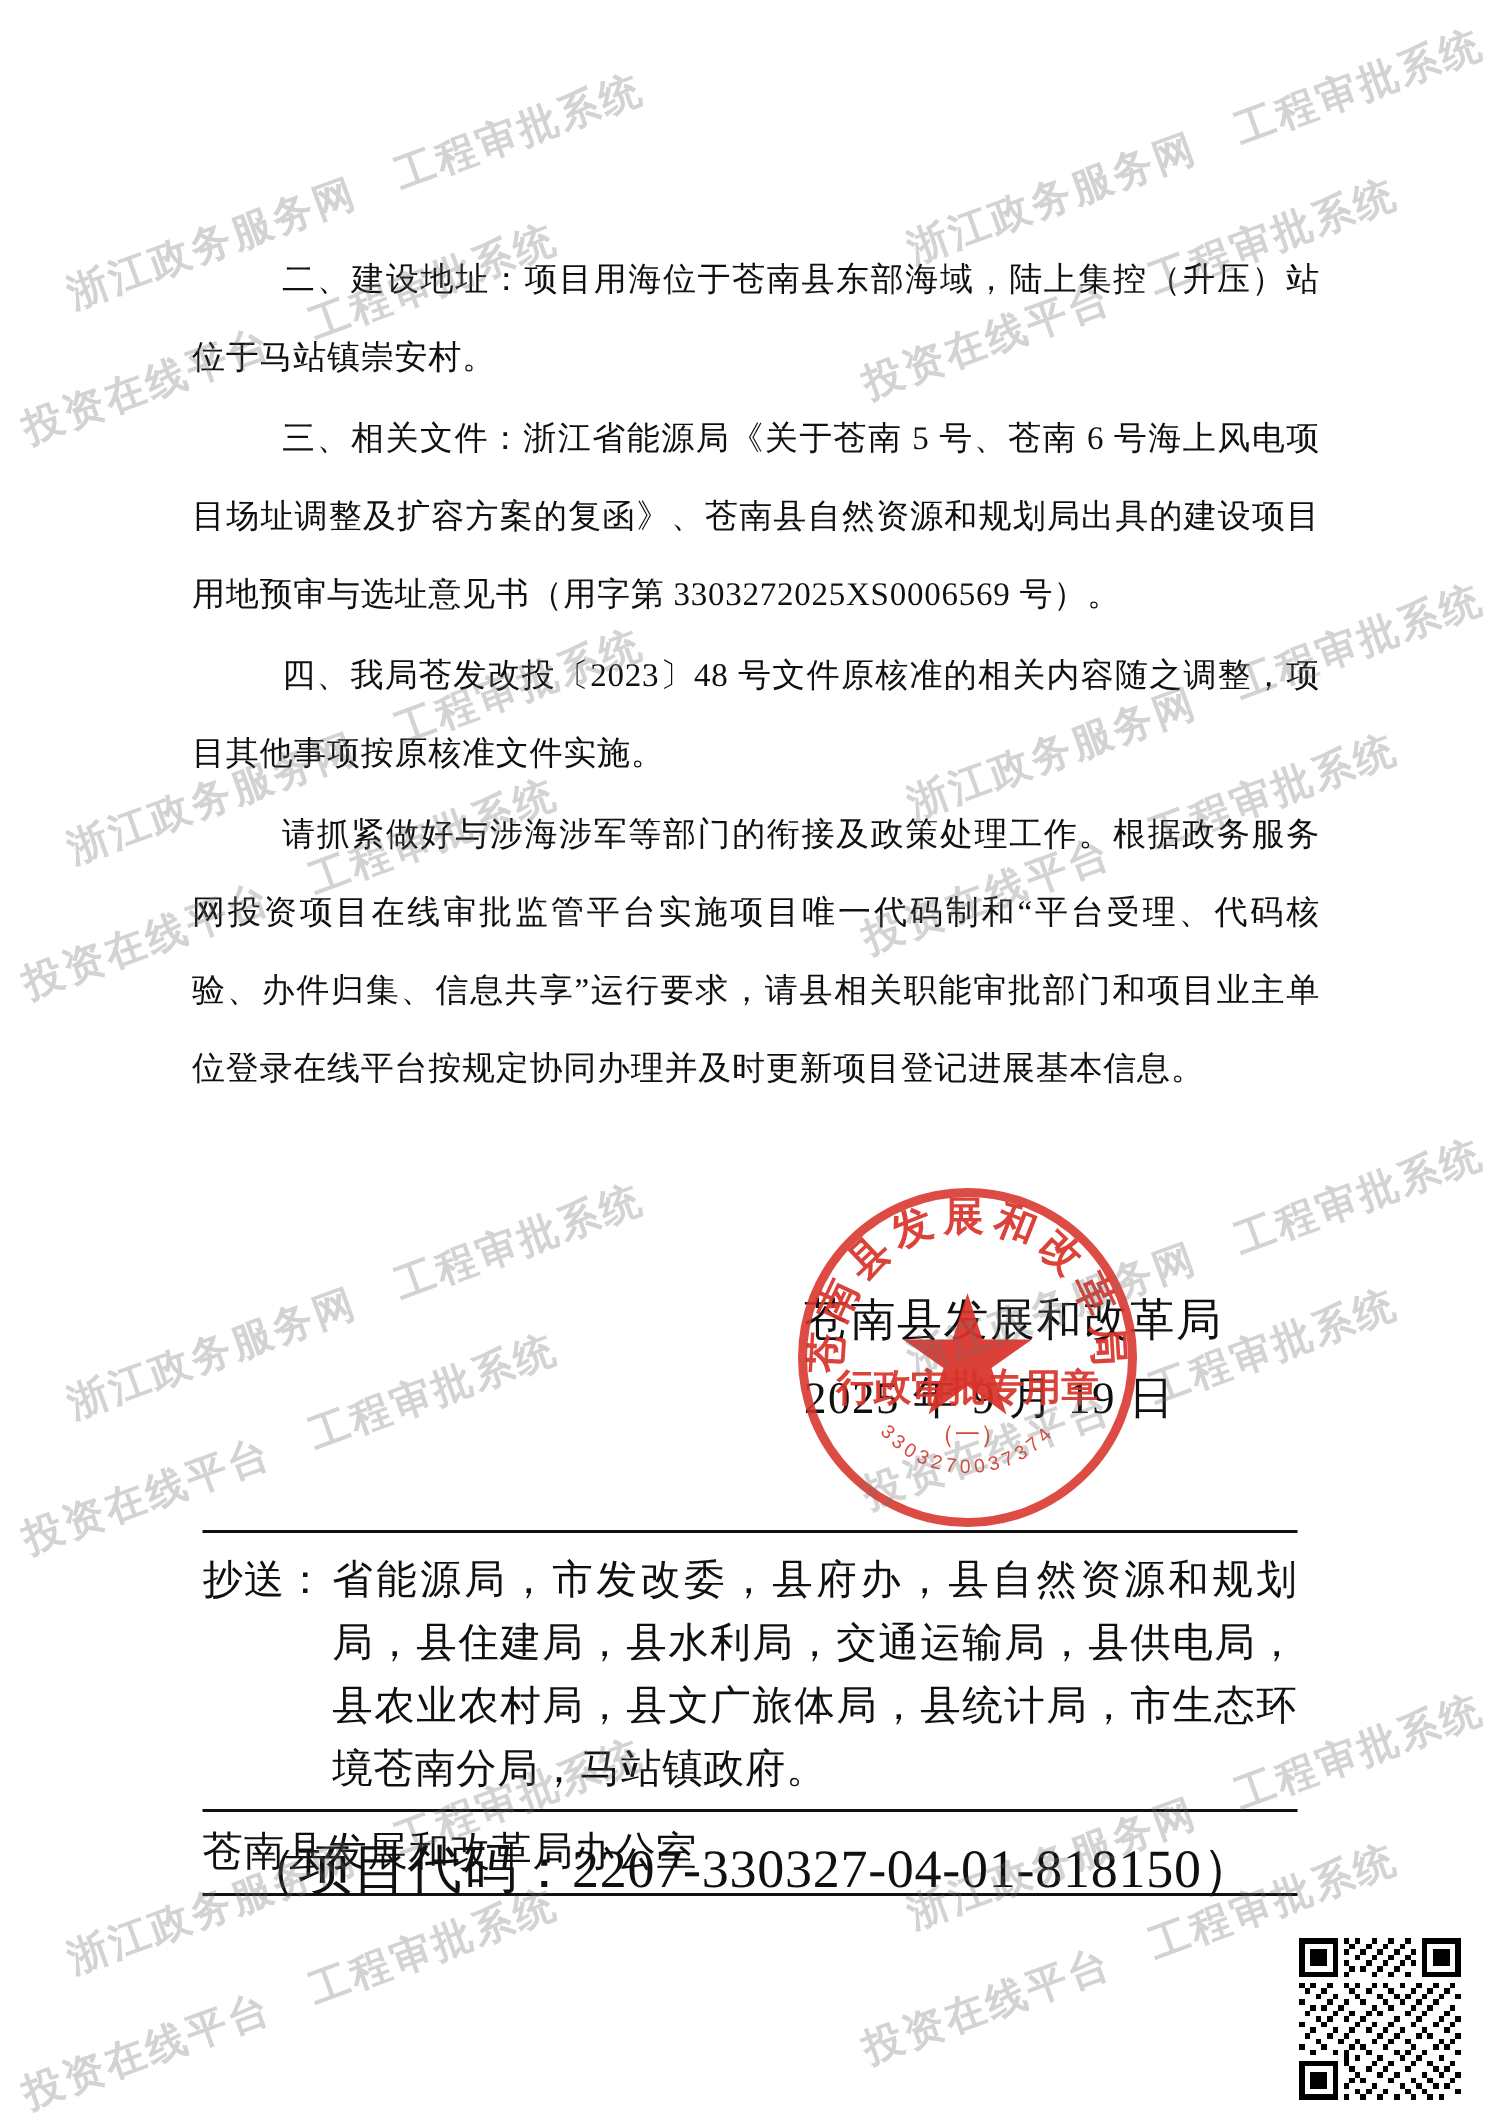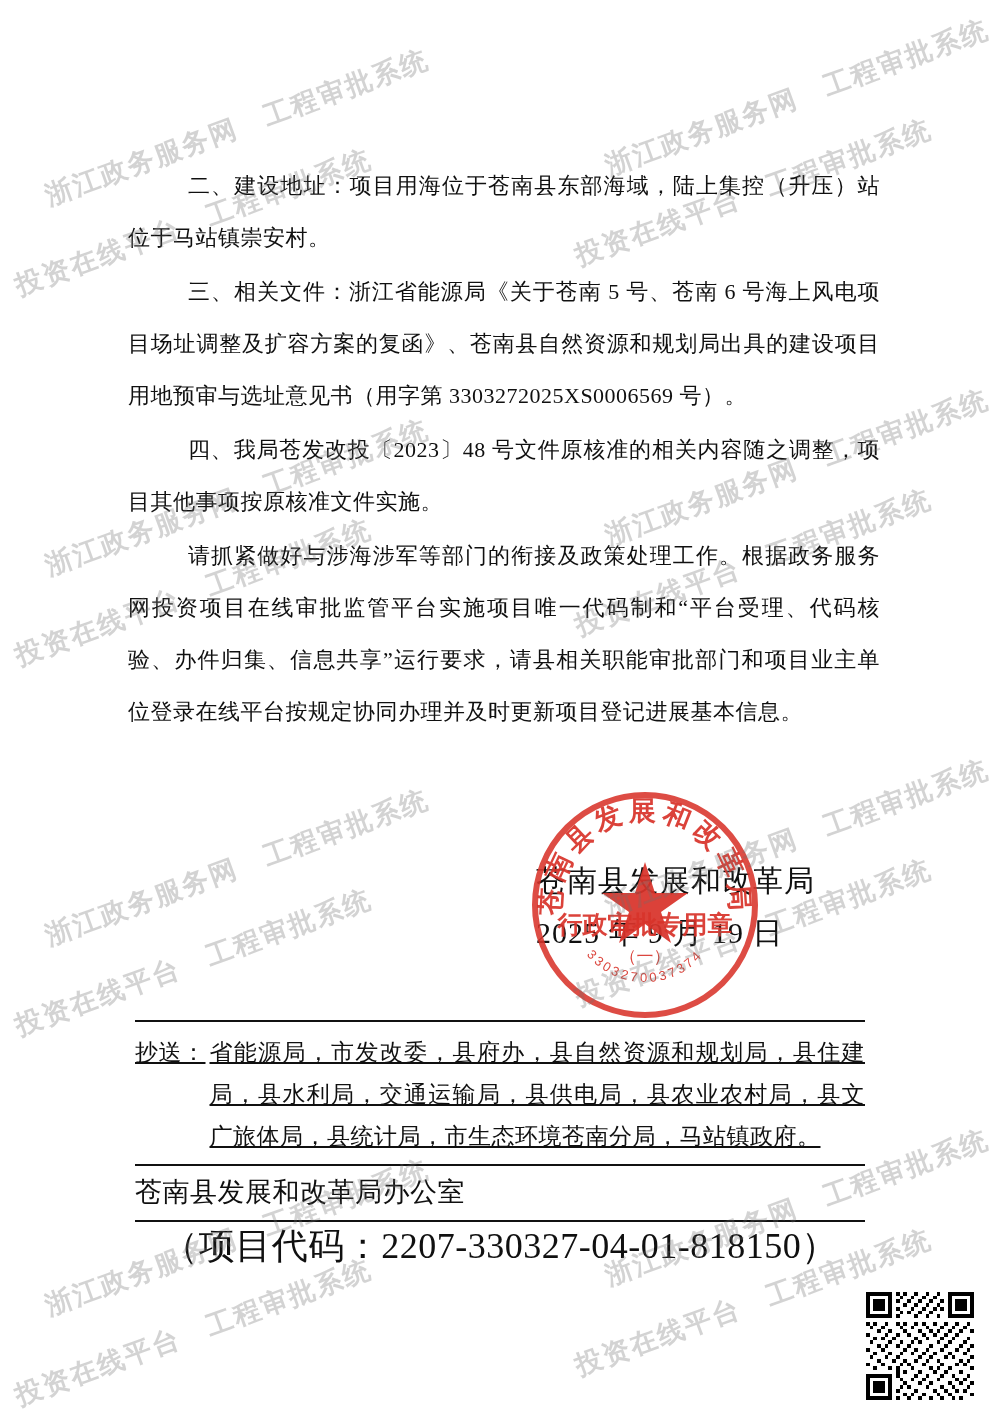--- a/index.html
+++ b/index.html
@@ -90,24 +90,23 @@
     right: 135px;
     top: 1020px;
   }
   .rule {
     border-top: 2px solid #111;
     height: 0;
   }
   .cc-block {
     display: flex;
     padding: 10px 0 6px 0;
-    font-size: 23px;
+    font-size: 27px;
     line-height: 42px;
     letter-spacing: 0.5px;
-    text-decoration: underline;
   }
   .cc-label {
     flex: 0 0 auto;
     white-space: nowrap;
     padding-right: 4px;
   }
   .cc-body {
     flex: 1 1 auto;
     text-align: justify;
     text-justify: inter-ideograph;

